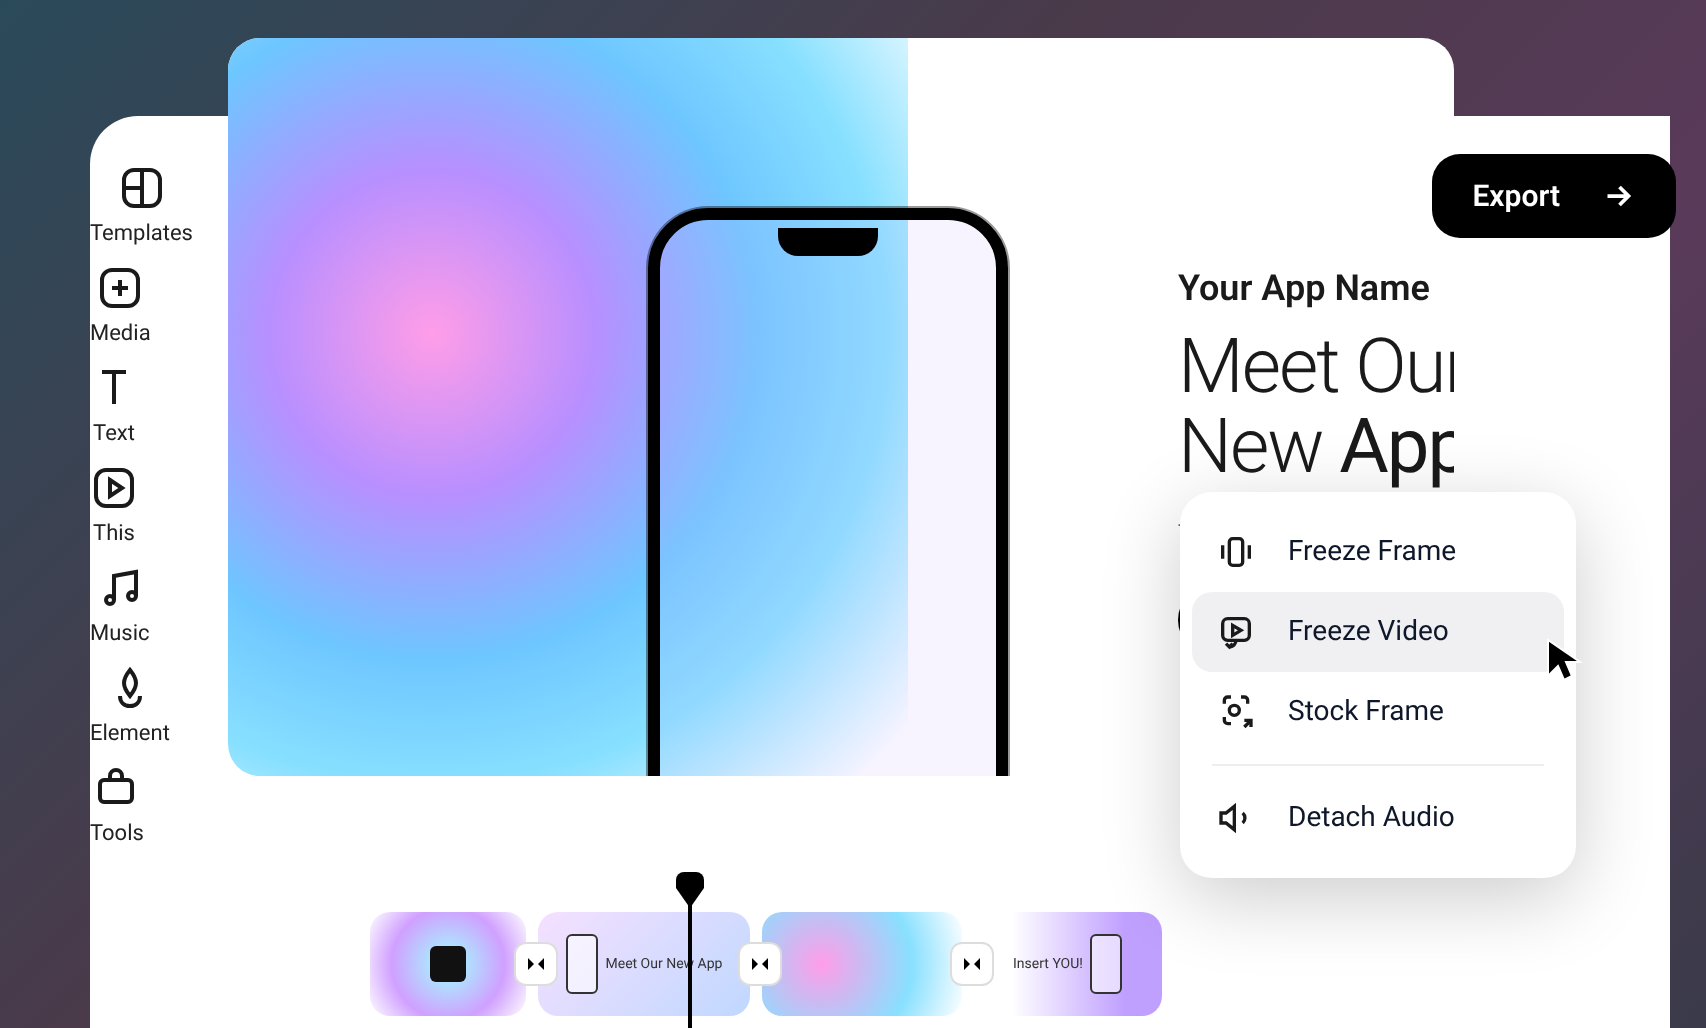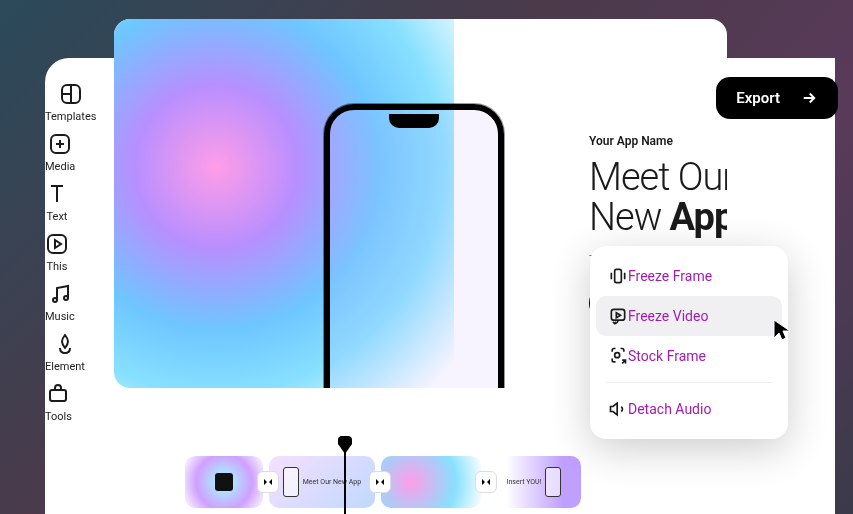--- a/index.html
+++ b/index.html
@@ -58,23 +58,23 @@
   .phone-notch {
     position: absolute; top: 4px; left: 50%; transform: translateX(-50%);
     width: 50px; height: 14px; background: #000; border-radius: 0 0 10px 10px;
   }
   .preview-text {
     position: absolute;
     left: 475px; top: 115px;
     width: 250px;
     color: #1a1a1a;
   }
-  .app-name { font-size: 12px; font-weight: 600; margin-bottom: 10px; }
+  .app-name { font-size: 18px; font-weight: 600; margin-bottom: 10px; }
   .headline { font-size: 38px; line-height: 1.05; font-weight: 300; letter-spacing: -1px; margin-bottom: 14px; }
-  .headline .bold { font-weight: 700; }
+  .headline .bold { font-weight: 400; }
   .desc { font-size: 11px; color: #666; margin-bottom: 18px; line-height: 1.4; }
   .learn-more {
     display: inline-block;
     background: #000; color: #fff;
     padding: 10px 20px; border-radius: 22px;
     font-size: 14px; font-weight: 600;
     cursor: pointer;
   }
   .timeline {
     position: absolute;
@@ -133,24 +133,24 @@
     position: absolute;
     left: 590px; top: 246px;
     width: 198px;
     background: #fff;
     border-radius: 16px;
     box-shadow: 0 10px 40px rgba(0,0,0,.2);
     padding: 10px 6px;
     z-index: 100;
   }
   .menu-item {
-    display: flex; align-items: center; 
+    display: flex; align-items: center; gap: 16px;
     padding: 10px 12px;
     border-radius: 10px;
-    font-size: 14px; color: #a21caf;
+    font-size: 14px; color: #0f172a;
     cursor: pointer;
   }
   .menu-item.highlighted { background: #f0f0f2; }
   .menu-item svg { width: 20px; height: 20px; flex-shrink: 0; }
   .menu-divider { height: 1px; background: #eee; margin: 6px 10px; }
   .cursor {
     position: absolute;
     left: 772px; top: 318px;
     z-index: 200;
   }

